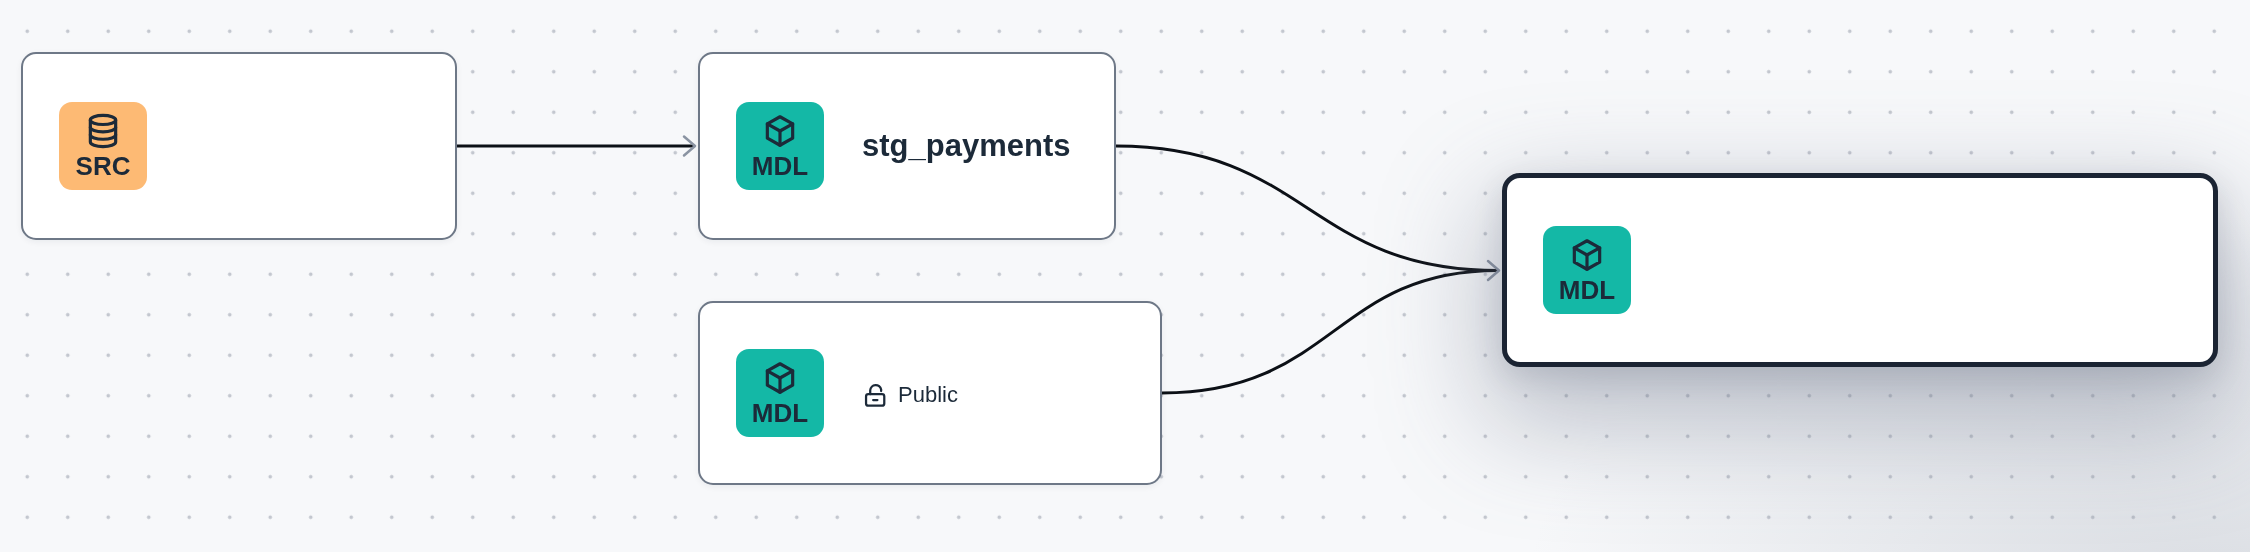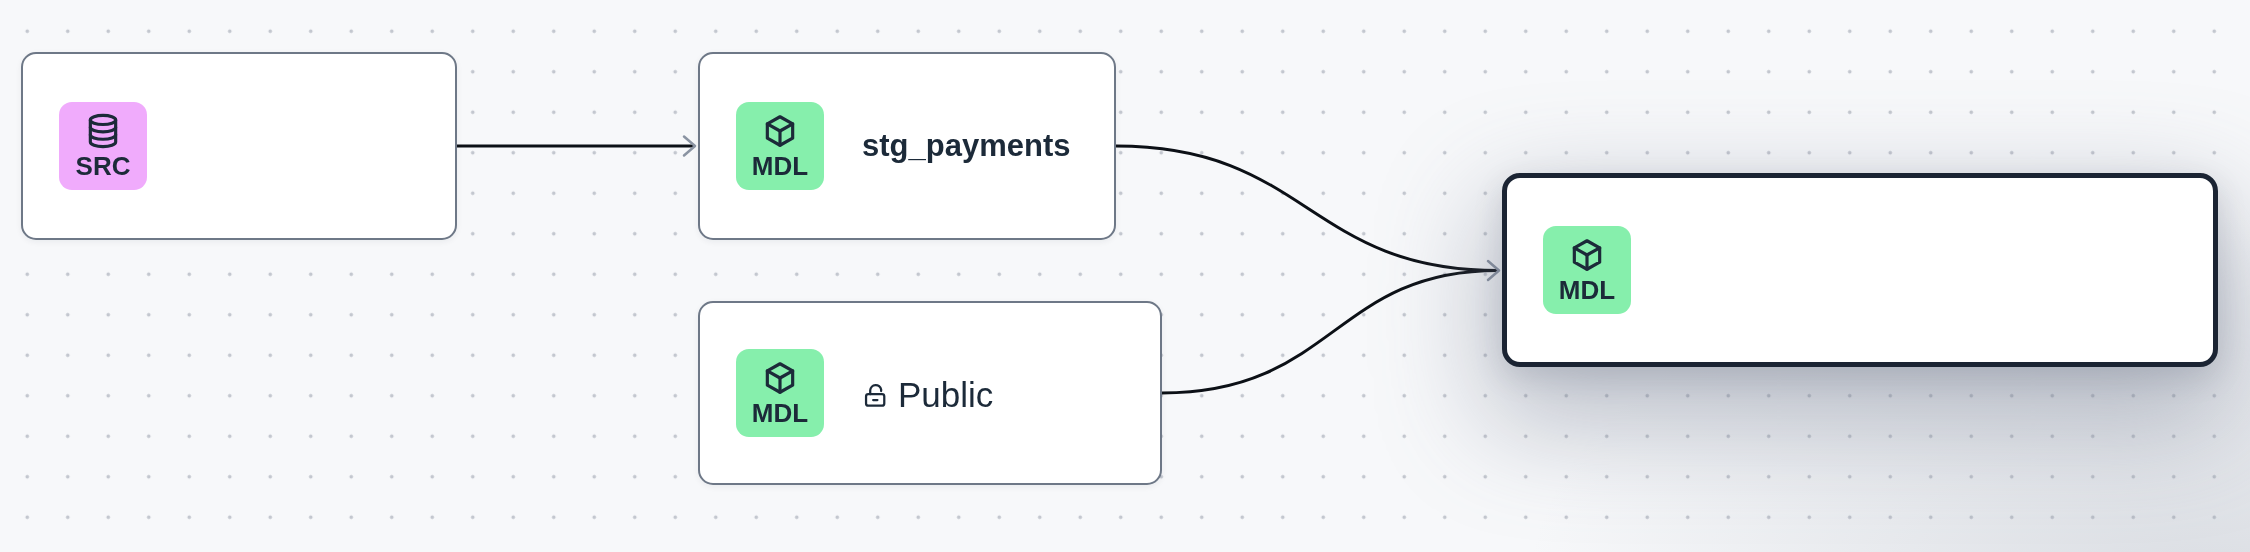--- a/index.html
+++ b/index.html
@@ -33,32 +33,32 @@
     border:5px solid #1b2433;
     border-radius:18px;
     box-shadow:0 42px 110px 14px rgba(110,120,140,0.45), 0 10px 30px rgba(25,35,55,0.14);
   }
   .badge{
     width:88px;height:88px;flex:0 0 auto;
     border-radius:13px;
     display:flex;flex-direction:column;align-items:center;justify-content:center;
     color:#1c2a39;
   }
-  .badge--src{background:#f0abfc;}
-  .badge--mdl{background:#86efac;}
+  .badge--src{background:#fdba74;}
+  .badge--mdl{background:#14b8a6;}
   .badge svg{width:38px;height:38px;display:block;}
   .badge-label{font-size:26px;font-weight:600;line-height:1.05;margin-top:3px;color:#1c2a39;}
   .node-texts{display:flex;flex-direction:column;justify-content:center;margin-left:38px;min-width:0;}
   .node-title{
     font-size:31px;font-weight:600;color:#1c2a39;
     white-space:nowrap;line-height:1.2;
   }
   .access-row{display:flex;align-items:center;gap:9px;margin-top:4px;color:#1c2a39;}
   .access-row svg{width:27px;height:27px;display:block;flex:0 0 auto;}
-  .access-label{font-size:35px;font-weight:400;line-height:1.15;color:#1c2a39;}
+  .access-label{font-size:22px;font-weight:400;line-height:1.15;color:#1c2a39;}
   .icon-stroke{fill:none;stroke:#1c2a39;stroke-width:2;stroke-linecap:round;stroke-linejoin:round;}
 </style>
 </head>
 <body>
 
 <div id="viewport">
 
   <svg class="edge-layer" width="2250" height="552" viewBox="0 0 2250 552" xmlns="http://www.w3.org/2000/svg">
     <path class="edge" d="M457 146 L694 146"></path>
     <path class="edge" d="M1116 146 C1308 146 1308 270.5 1498 270.5"></path>

